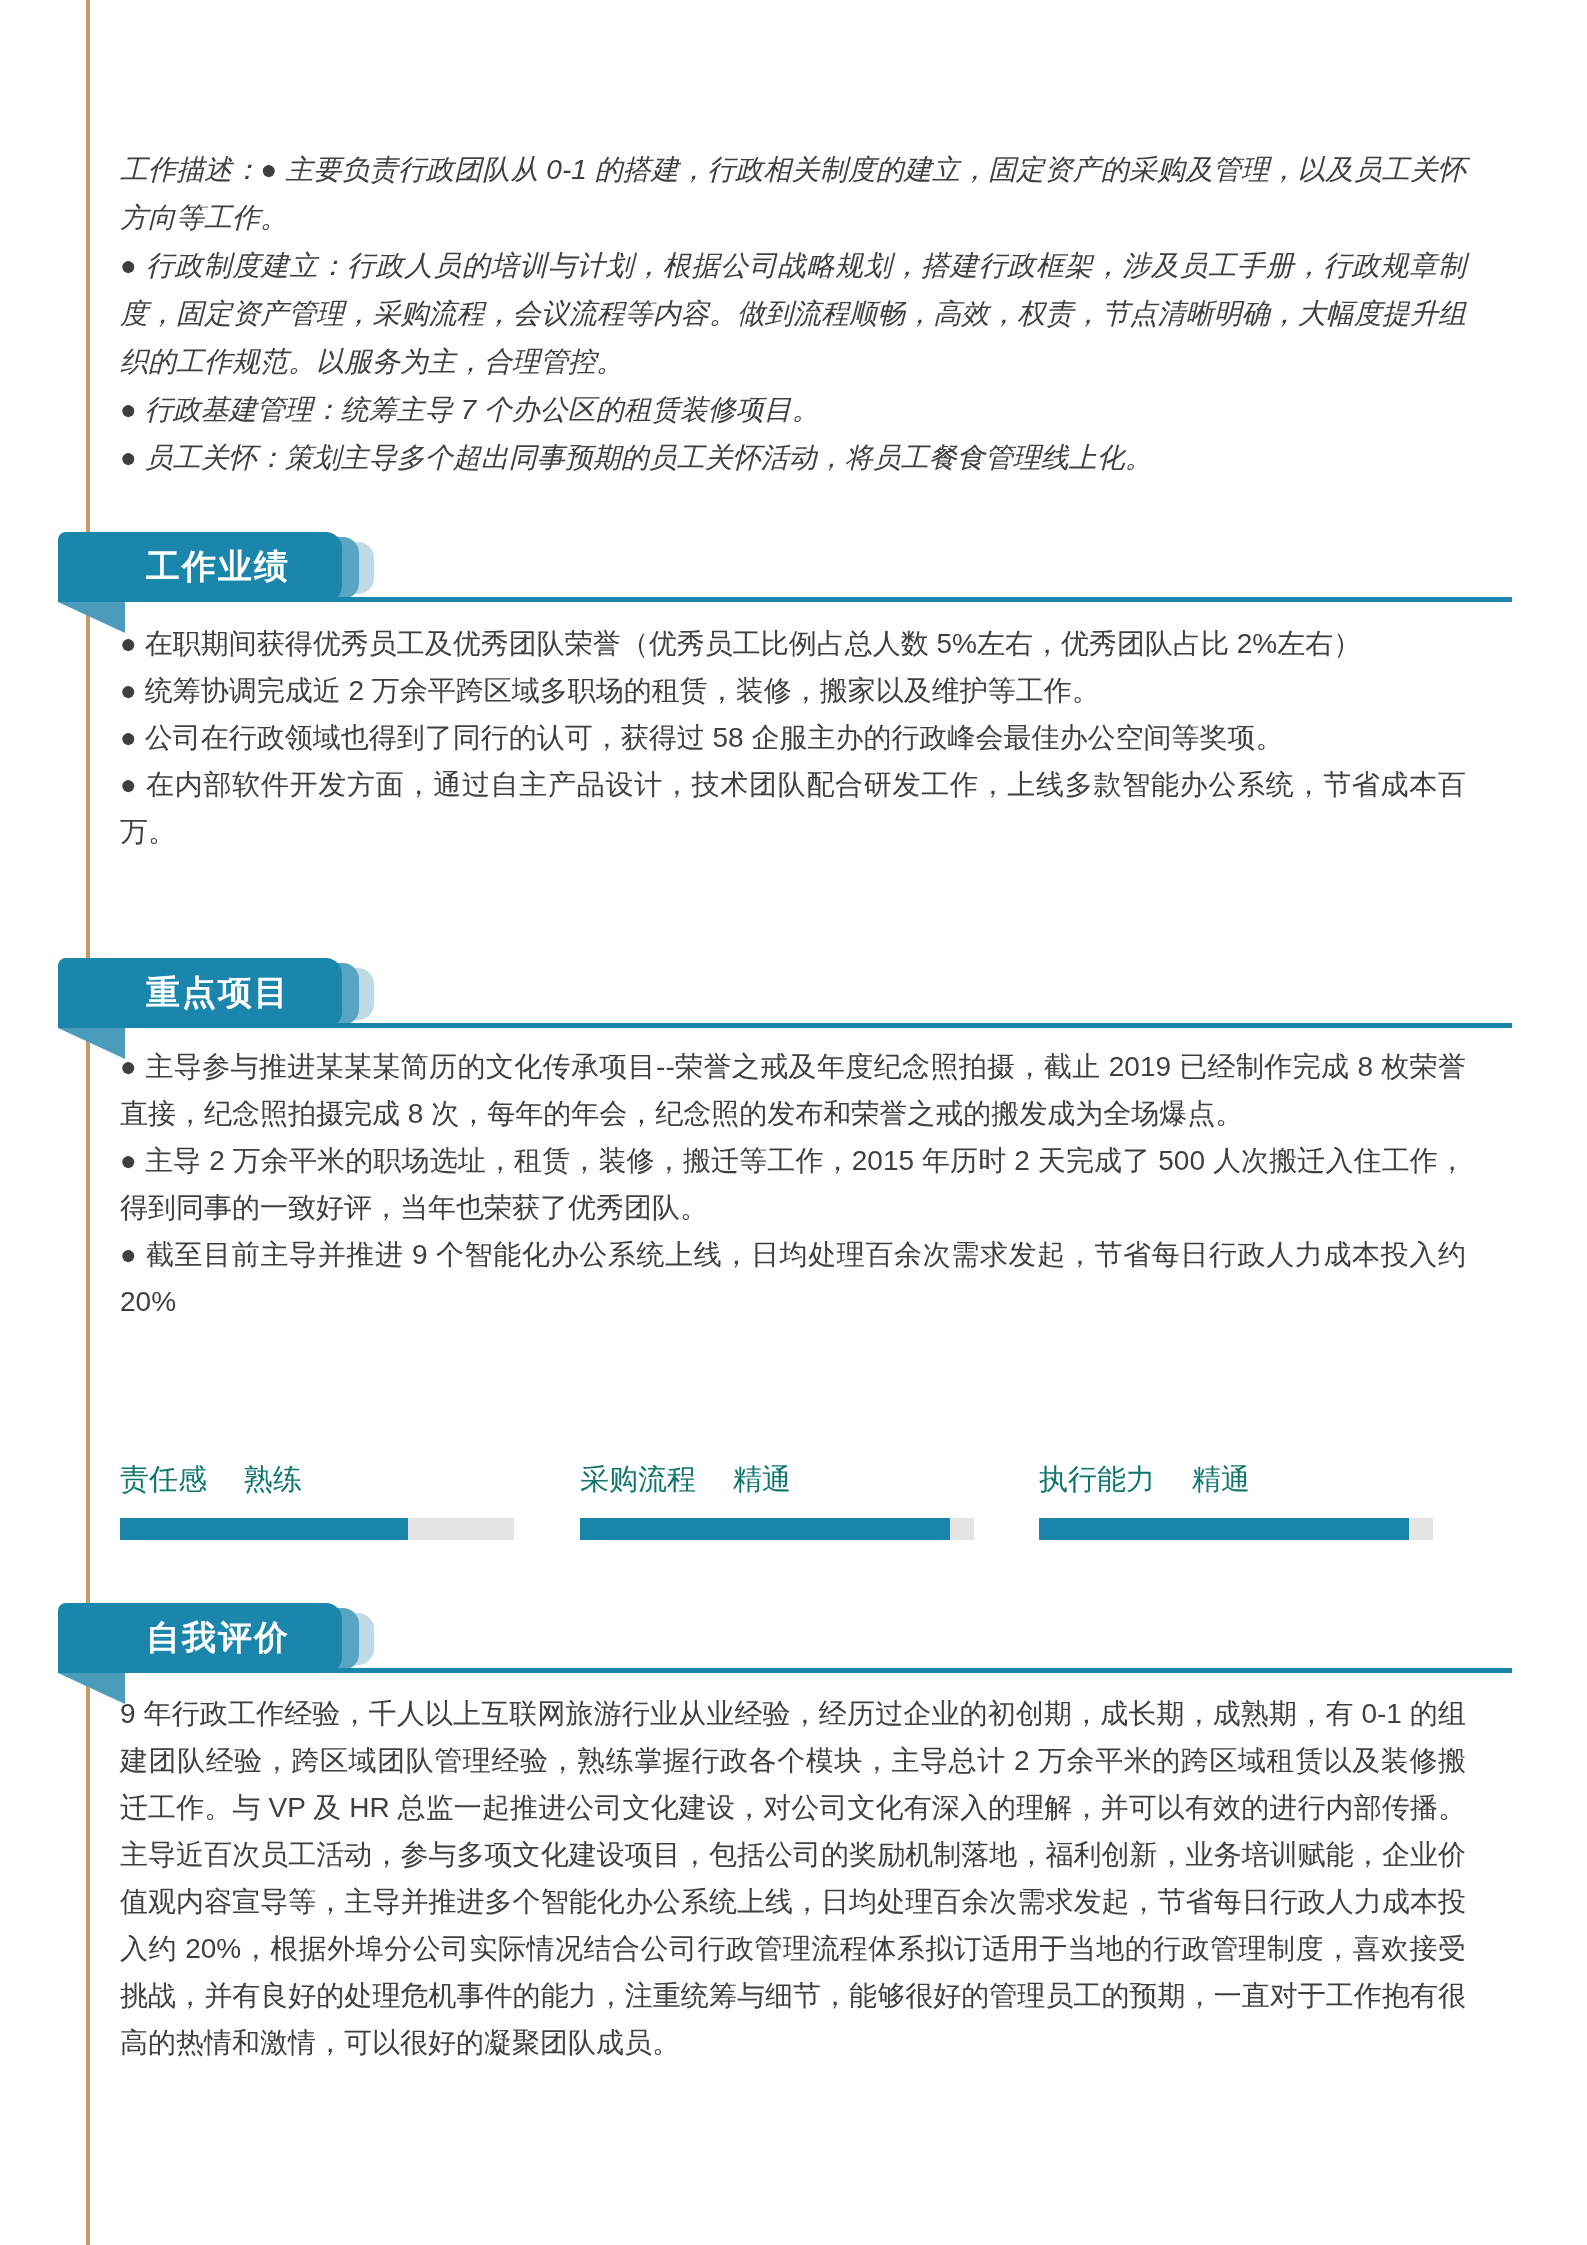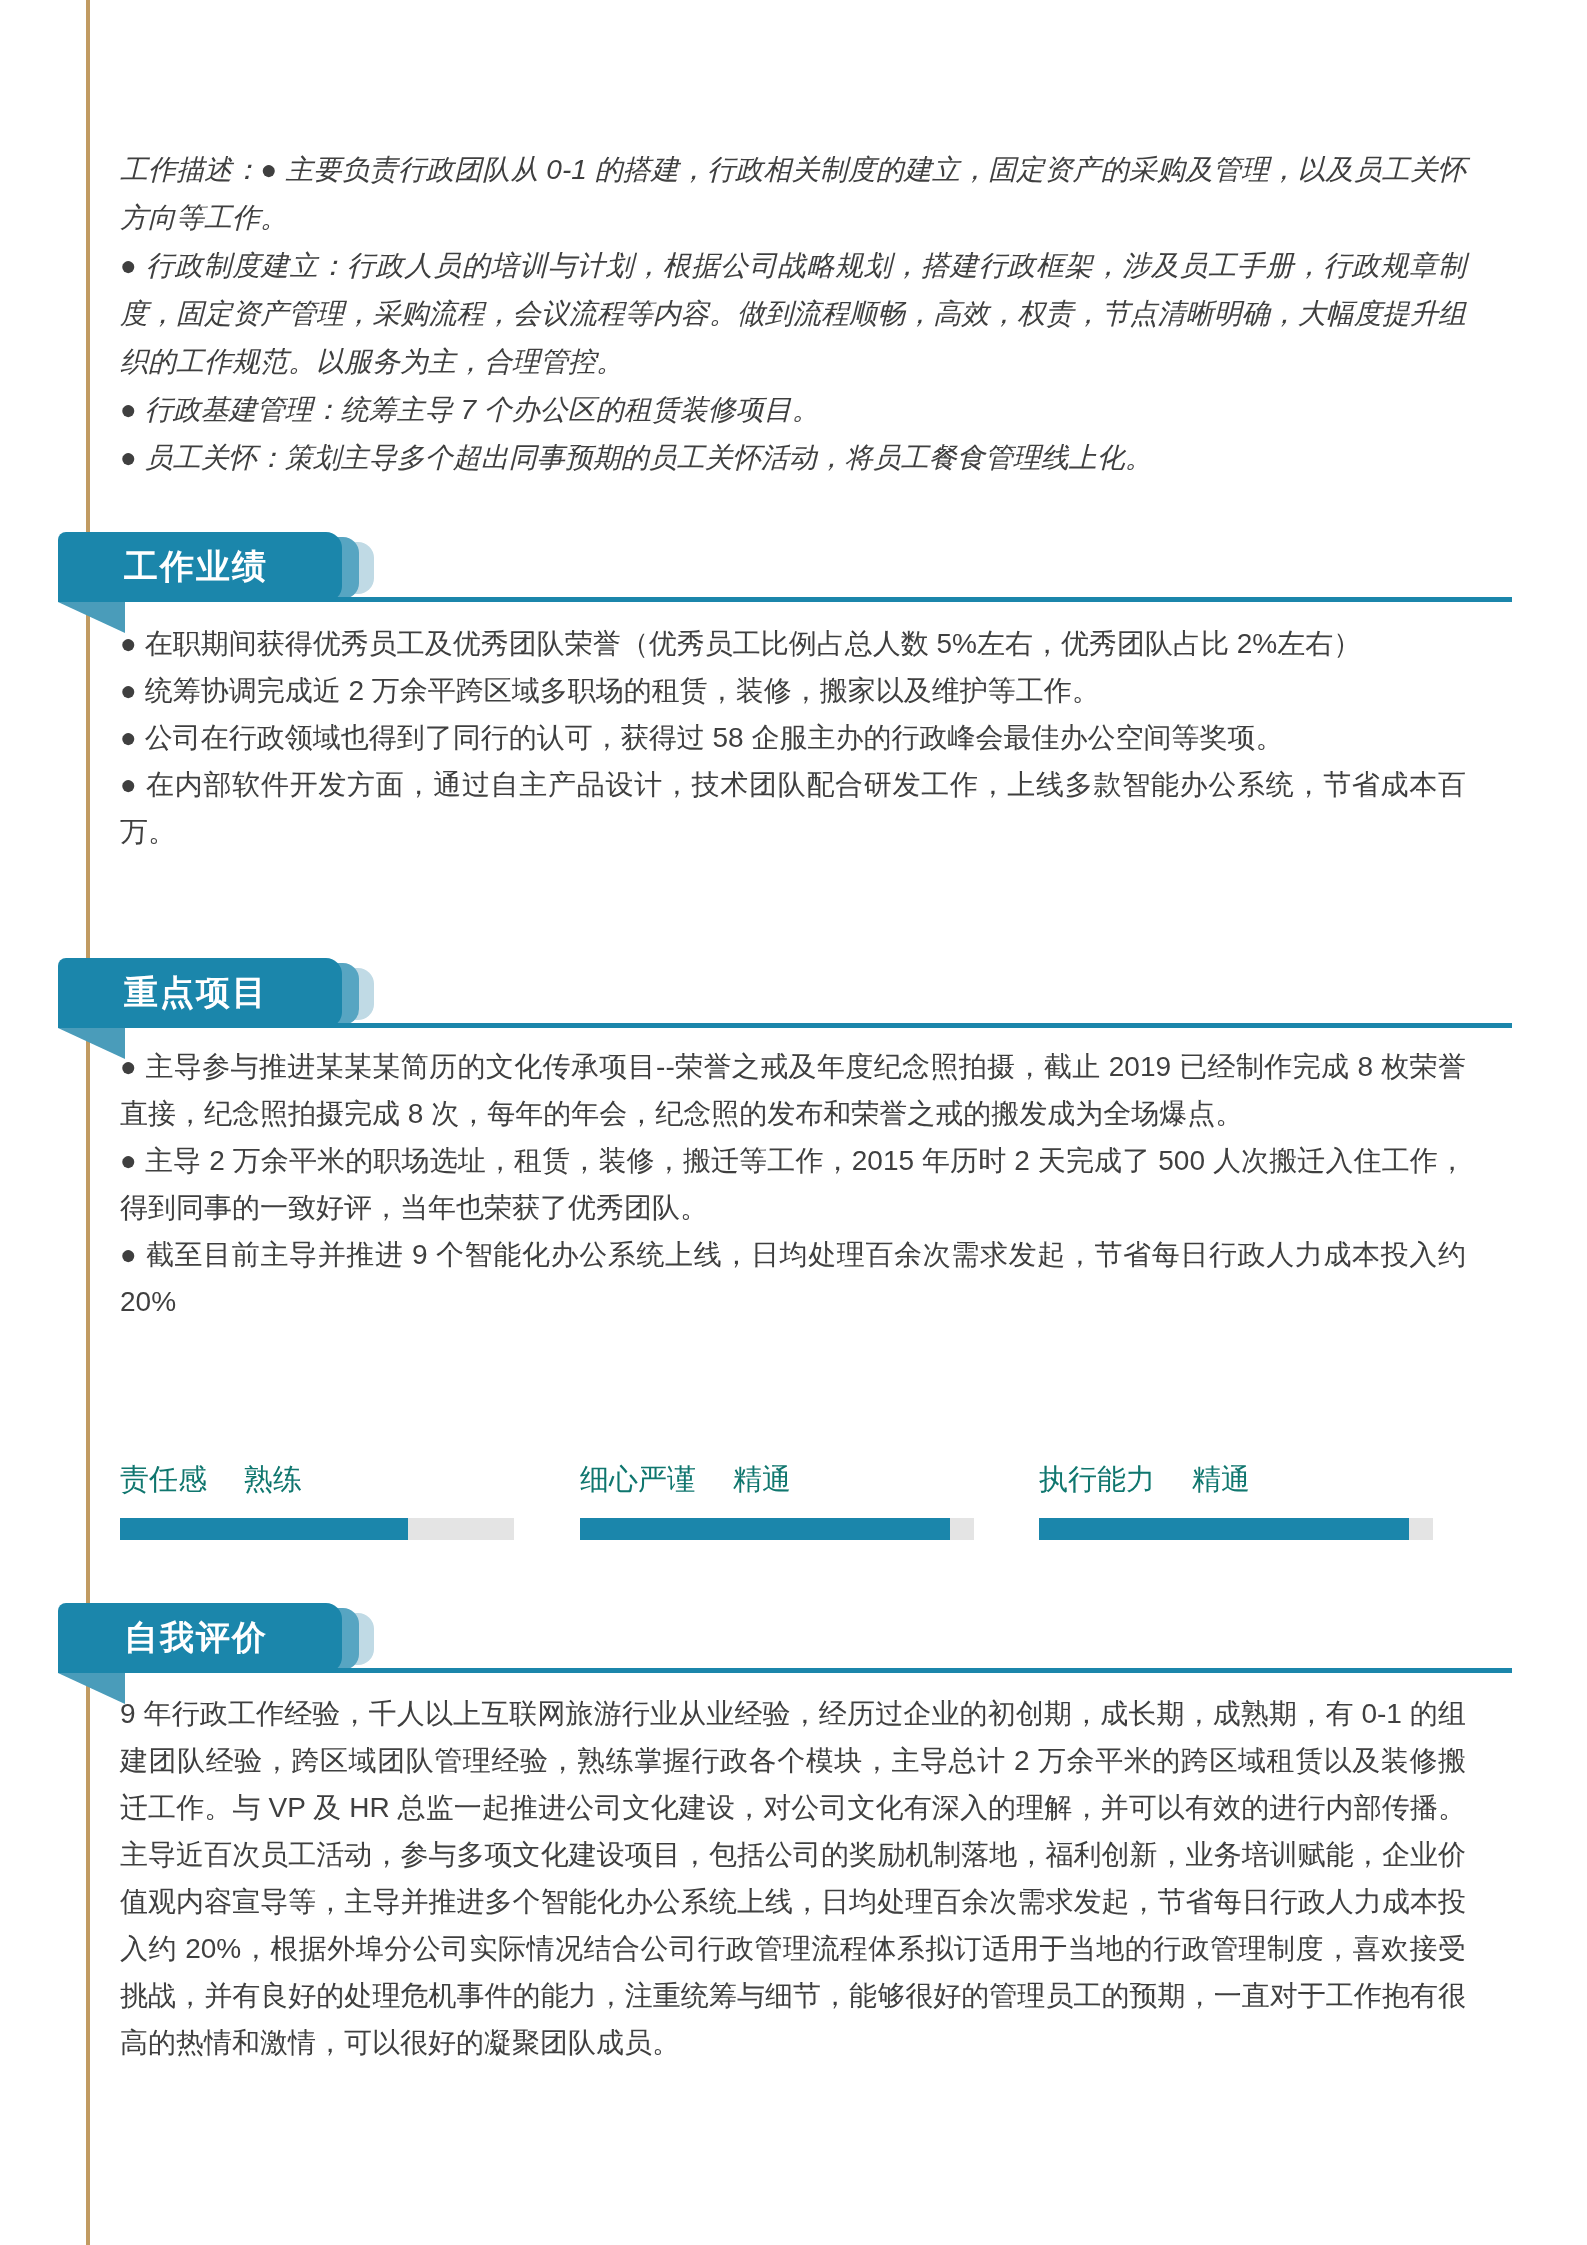--- a/index.html
+++ b/index.html
@@ -41,21 +41,21 @@
     background:#57a5c2;border-radius:10px 16px 16px 10px;z-index:2;
   }
   .sec .rule{
     position:absolute;left:0;top:65px;width:1454px;height:5px;
     background:#1b86ab;z-index:2;
   }
   .sec .banner{
     position:absolute;left:0;top:0;width:284px;height:70px;
     background:#1b86ab;border-radius:8px 16px 16px 0;
     display:flex;align-items:center;
-    padding-left:66px;box-sizing:border-box;
+    padding-left:88px;box-sizing:border-box;
     color:#ffffff;font-size:34px;font-weight:bold;letter-spacing:2px;
     z-index:3;
   }
   .sec .fold{
     position:absolute;left:0;top:70px;width:67px;height:31px;
     background:#4a9cba;
     clip-path:polygon(0 0,100% 0,100% 100%);
     z-index:3;
   }
   
@@ -127,21 +127,21 @@
     <div class="skill-head">
       <span>责任感</span>
       <span>熟练</span>
     </div>
     <div class="skill-bar">
       <div class="skill-fill" style="width: 73%;"></div>
     </div>
   </div>
   <div class="skill-col col2">
     <div class="skill-head">
-      <span>细心严谨</span>
+      <span>采购流程</span>
       <span>精通</span>
     </div>
     <div class="skill-bar">
       <div class="skill-fill" style="width: 94%;"></div>
     </div>
   </div>
   <div class="skill-col col3">
     <div class="skill-head">
       <span>执行能力</span>
       <span>精通</span>

